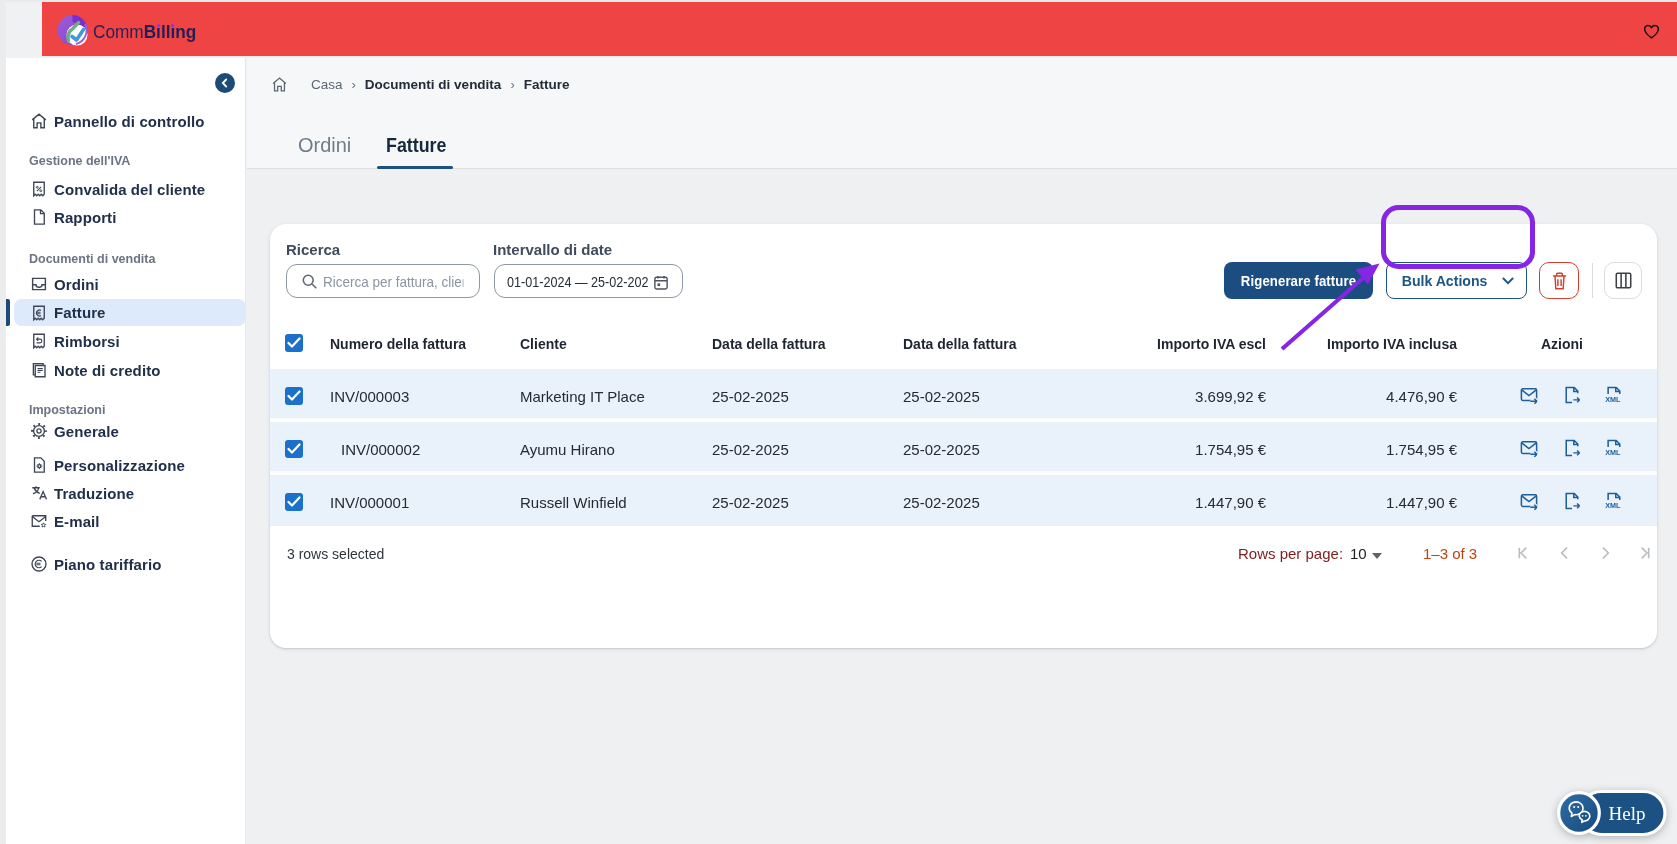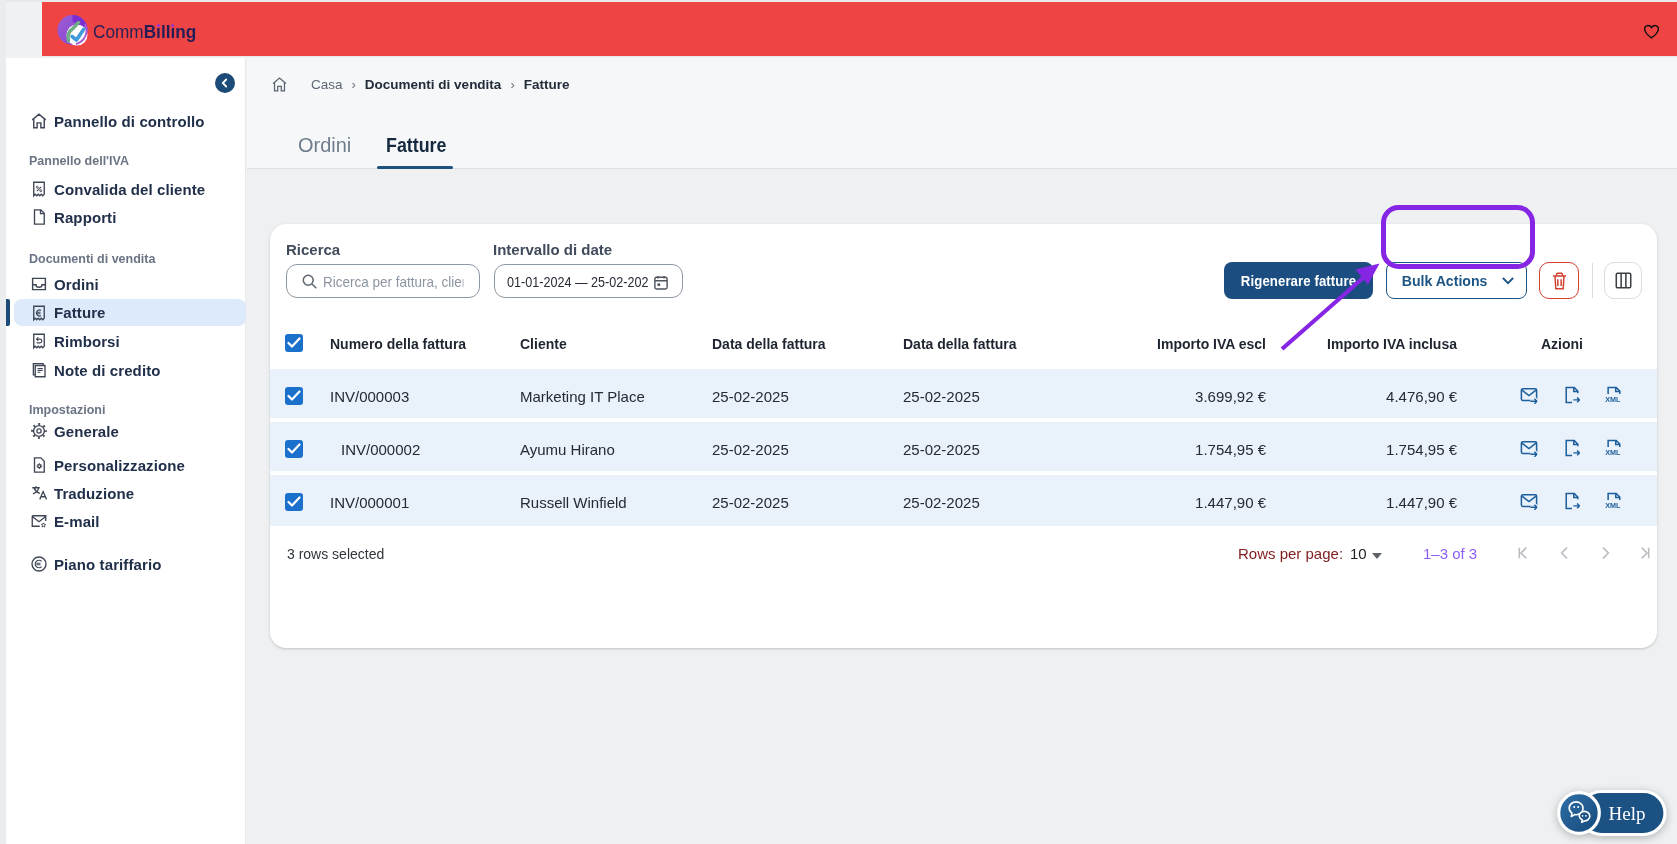--- a/index.html
+++ b/index.html
@@ -102,21 +102,21 @@
         <path d="M6.2 1.5 L2.8 5 L6.2 8.5"></path>
       </svg>
     </div>
 
   <div class="navitem" style="top:49px">
     <svg class="ic" viewBox="0 0 24 24" fill="none" stroke="#3e4655" stroke-width="1.9">
         <path d="M3 10.5 L12 3 L21 10.5 M5 9 V21 H9.5 V14.5 H14.5 V21 H19 V9"></path>
       </svg>
     <span class="lb">Pannello di controllo</span>
   </div>
-  <div class="navhead" style="top:96px">Pannello dell'IVA</div>
+  <div class="navhead" style="top:96px">Gestione dell'IVA</div>
   <div class="navitem" style="top:117px">
     <svg class="ic" viewBox="0 0 24 24" fill="none" stroke="#3e4655" stroke-width="1.8">
         <path d="M5 3 H19 V19 L17 21 L15 19 L13 21 L11 19 L9 21 L7 19 L5 21 Z"></path>
         <path d="M9.2 14.8 L14.8 9.2" stroke-width="1.5"></path>
         <circle cx="9.7" cy="9.7" r="1.25" stroke-width="1.3"></circle>
         <circle cx="14.3" cy="14.3" r="1.25" stroke-width="1.3"></circle>
       </svg>
     <span class="lb">Convalida del cliente</span>
   </div>
   <div class="navitem" style="top:145px">
@@ -370,21 +370,21 @@
         </div>
     </div>
 
     <div class="tfoot">
       <span style="position:absolute; left:17px; top:20px">3 rows selected</span>
       <span style="position:absolute; left:968px; top:19px; color:#7f1d1d; font-size:15px">Rows per page:</span>
       <span style="position:absolute; left:1080px; top:19px; color:#202124; font-size:15px">10</span>
       <svg style="position:absolute; left:1102px; top:27px" width="10" height="6" viewBox="0 0 10 6">
           <path d="M0 0 L10 0 L5 6 Z" fill="#5f6368"></path>
         </svg>
-      <span style="position:absolute; left:1153px; top:19px; color:#8b5cf6; font-size:15px">1–3 of 3</span>
+      <span style="position:absolute; left:1153px; top:19px; color:#c2410c; font-size:15px">1–3 of 3</span>
       <svg style="position:absolute; left:1245px; top:19px" width="16" height="16" viewBox="0 0 24 24" fill="none" stroke="#b9bcc1" stroke-width="2.4">
           <path d="M17 4 L9 12 L17 20 M6.5 4 V20"></path>
         </svg>
       <svg style="position:absolute; left:1287px; top:19px" width="16" height="16" viewBox="0 0 24 24" fill="none" stroke="#b9bcc1" stroke-width="2.4">
           <path d="M15 4 L7 12 L15 20"></path>
         </svg>
       <svg style="position:absolute; left:1327px; top:19px" width="16" height="16" viewBox="0 0 24 24" fill="none" stroke="#b9bcc1" stroke-width="2.4">
           <path d="M9 4 L17 12 L9 20"></path>
         </svg>
       <svg style="position:absolute; left:1367px; top:19px" width="16" height="16" viewBox="0 0 24 24" fill="none" stroke="#b9bcc1" stroke-width="2.4">

